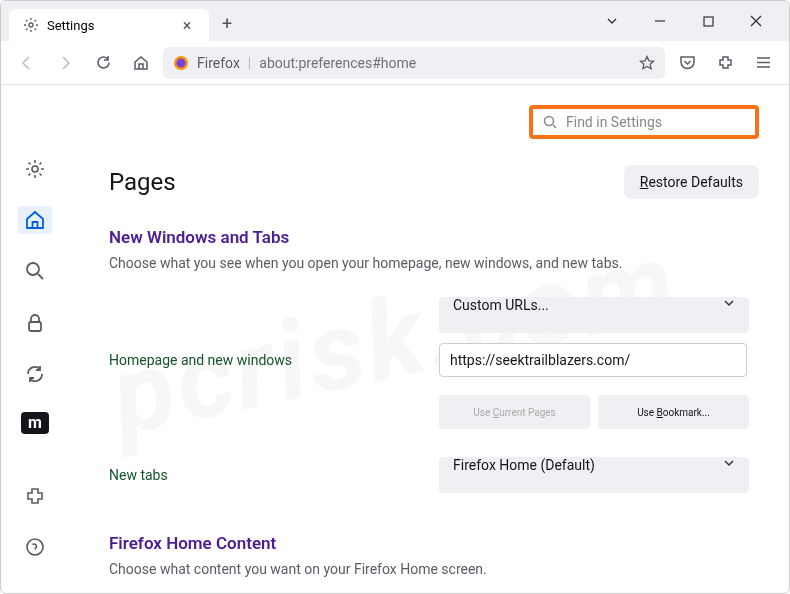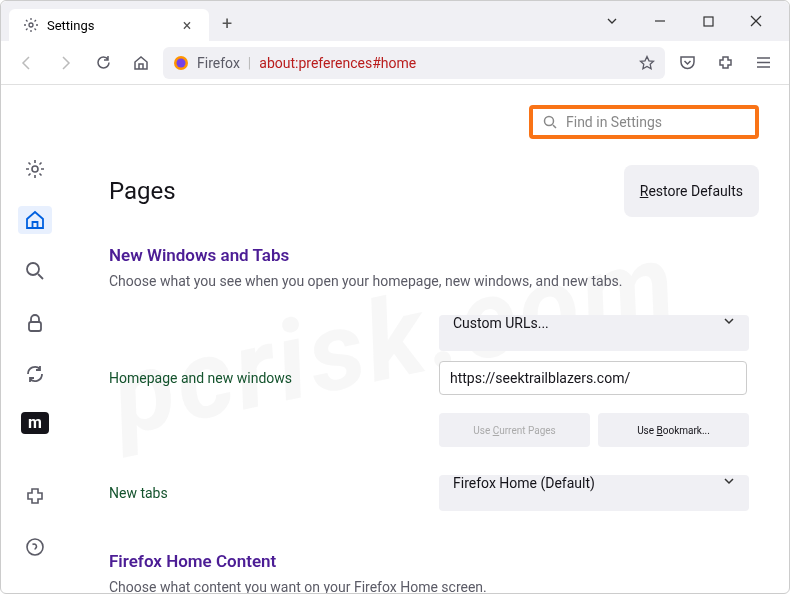--- a/index.html
+++ b/index.html
@@ -13,37 +13,37 @@
 .newtab { width: 28px; height: 28px; display: flex; align-items: center; justify-content: center; margin: 0 4px 4px 4px; border-radius: 4px; cursor: pointer; font-size: 18px; color: #555; }
 .tabbar-right { margin-left: auto; display: flex; align-items: center; gap: 18px; padding: 0 10px 6px 0; }
 .winbtn { width: 30px; height: 28px; display: flex; align-items: center; justify-content: center; cursor: pointer; }
 
 .toolbar { height: 44px; display: flex; align-items: center; padding: 0 10px; gap: 6px; border-bottom: 1px solid #e0e0e0; }
 .toolbtn { width: 32px; height: 32px; display: flex; align-items: center; justify-content: center; border-radius: 4px; cursor: pointer; color: #5b5b66; }
 .toolbtn.disabled { color: #bbb; }
 .urlbar { flex: 1; height: 32px; background: #f0f0f4; border-radius: 6px; display: flex; align-items: center; padding: 0 10px; gap: 8px; font-size: 14px; }
 .urlbar-label { color: #5b5b66; font-size: 14px; }
 .urlbar-sep { color: #bbb; }
-.urlbar-url { color: #b91c1c; flex: 1; }
+.urlbar-url { color: #737373; flex: 1; }
 .urlbar-star { color: #5b5b66; }
 
 .content { flex: 1; display: flex; overflow: hidden; position: relative; }
 .sidebar { width: 68px; padding-top: 70px; display: flex; flex-direction: column; align-items: center; gap: 24px; }
 .sidebar-item { width: 34px; height: 34px; display: flex; align-items: center; justify-content: center; border-radius: 4px; cursor: pointer; color: #5b5b66; }
 .sidebar-item.active { color: #0060df; background: #e8f0fe; }
 .sidebar-item.m { background: #15141a; color: #fff; font-weight: bold; font-size: 16px; border-radius: 4px; width: 28px; height: 28px; }
 .sidebar-spacer { flex: 1; }
 
 .main { flex: 1; padding: 20px 30px 10px 40px; display: flex; flex-direction: column; position: relative; }
 .searchrow { display: flex; justify-content: flex-end; margin-bottom: 26px; }
 .searchbox { width: 230px; height: 34px; border: 4px solid #f97316; border-radius: 4px; display: flex; align-items: center; padding: 0 10px; gap: 8px; color: #888; font-size: 14px; }
 
 .headerrow { display: flex; align-items: center; justify-content: space-between; margin-bottom: 28px; }
 .page-title { font-size: 24px; font-weight: 400; color: #15141a; }
-.restore-btn { background: #f0f0f4; border: none; padding: 18px 16px; border-radius: 8px; font-size: 14px; cursor: pointer; color: #15141a; }
+.restore-btn { background: #f0f0f4; border: none; padding: 9px 16px; border-radius: 8px; font-size: 14px; cursor: pointer; color: #15141a; }
 
 .section-title { font-size: 17px; font-weight: 600; color: #4c1d95; margin-bottom: 8px; }
 .section-desc { font-size: 14px; color: #5b5b66; margin-bottom: 26px; }
 
 .formrow { display: flex; align-items: center; margin-bottom: 10px; }
 .formlabel { width: 330px; font-size: 14px; color: #14532d; }
 .formcontrol { flex: 1; }
 .dropdown { width: 310px; height: 36px; background: #f0f0f4; border: none; border-radius: 4px; display: flex; align-items: flex-start; justify-content: space-between; padding: 0 14px; font-size: 14px; color: #15141a; cursor: pointer; }
 .textinput { width: 308px; height: 34px; border: 1px solid #ccc; border-radius: 4px; padding: 0 10px; font-size: 14px; color: #15141a; }
 .btnrow { display: flex; gap: 8px; margin-top: 8px; margin-bottom: 18px; }

